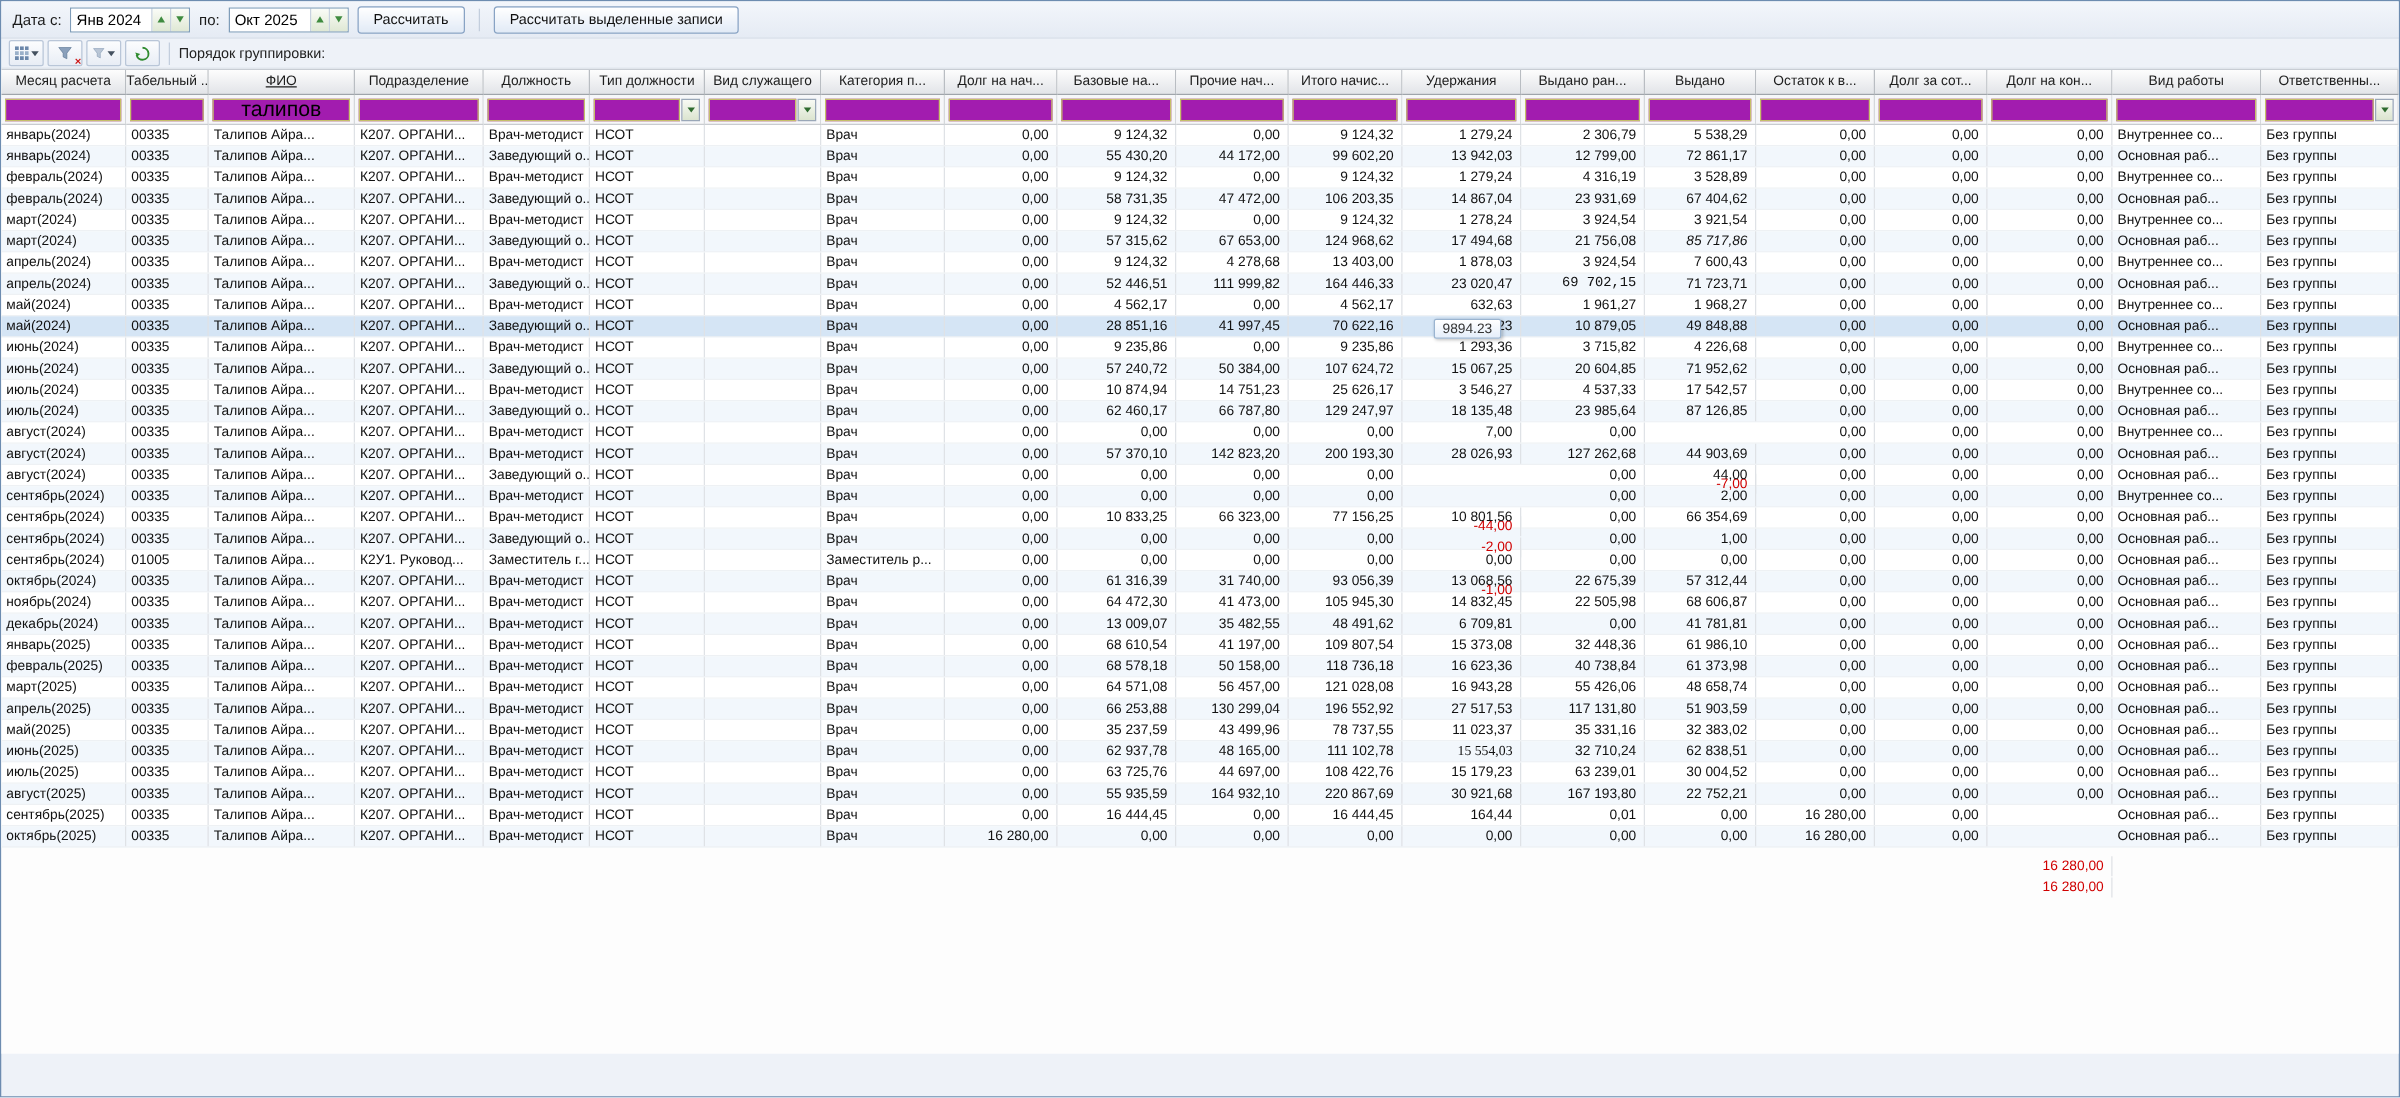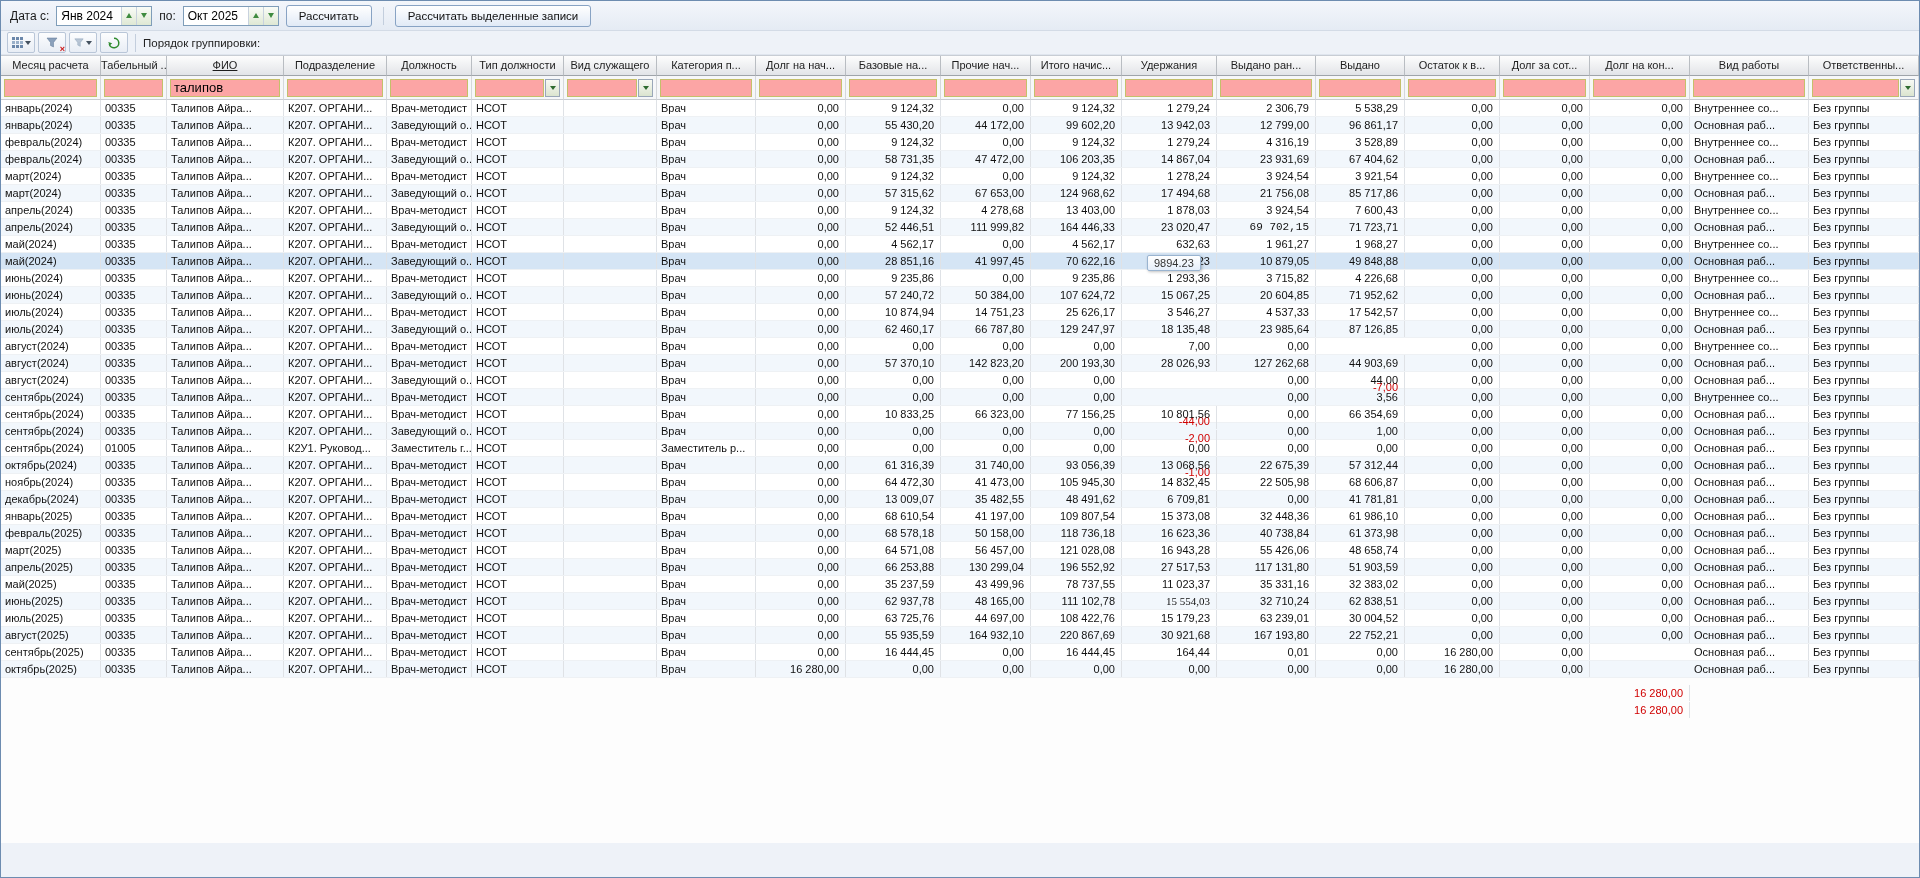--- a/index.html
+++ b/index.html
@@ -27,21 +27,21 @@
   .caret{width:0;height:0;border-left:3px solid transparent;border-right:3px solid transparent;border-top:4px solid #44515f;}
   .redx{position:absolute;right:0px;bottom:-2px;color:#cc1111;font-weight:bold;font-size:9px;line-height:9px;}
   
   .statusrow{height:18px;background:#f1f4f9;border-bottom:1px solid #d8dee8;display:flex;align-items:center;justify-content:flex-end;padding:0 10px;font-size:11px;color:#333;}
   
   .grid{position:relative;background:#fdfdfd;height:787px;overflow:hidden;border-top:1px solid #c8cdd4;}
   .ghead{display:flex;height:20px;}
   .hc{box-sizing:border-box;height:20px;line-height:19px;border-right:1px solid #b9bdc2;border-bottom:1px solid #9fa4aa;background:linear-gradient(#fdfdfd,#e2e4e8);text-align:center;font-size:11px;color:#1d1d1d;overflow:hidden;white-space:nowrap;cursor:pointer;flex:0 0 auto;}
   .gfilter{display:flex;height:24px;}
   .fc{box-sizing:border-box;height:24px;border-right:1px solid #d5d8db;border-bottom:1px solid #c9ccd0;background:#f6f7f9;display:flex;align-items:center;padding:0 3px;flex:0 0 auto;}
-  .fi{flex:1;min-width:0;height:16px;border:1px solid #c5bf6a;background:#fca5a5;font-size:13px;padding:0 3px;outline:none;}
+  .fi{flex:1;min-width:0;height:16px;border:1px solid #c5bf6a;background:#a21caf;font-size:17px;padding:0 3px;outline:none;text-align:center;}
   .fdrop{flex:0 0 auto;width:15px;height:18px;margin-left:1px;border:1px solid #9aa7b8;box-sizing:border-box;background:linear-gradient(#f8faf4,#dbe4cf);display:inline-flex;align-items:center;justify-content:center;cursor:pointer;}
   .fdrop::after{content:"";width:0;height:0;border-left:3px solid transparent;border-right:3px solid transparent;border-top:4px solid #2f6b2f;}
   .gbody{}
   .gr{display:flex;height:17px;box-sizing:border-box;border-bottom:1px solid #eef1f4;background:#fff;cursor:default;}
   .gr.alt{background:#f2f7fc;}
   .gr.sel{background:#d5e5f5;}
   .gc{box-sizing:border-box;height:16px;line-height:16px;border-right:1px solid #dfe2e6;font-size:11px;color:#111;overflow:hidden;white-space:nowrap;padding:0 4px;flex:0 0 auto;}
   .gc.l{text-align:left;}
   .gc.r{text-align:right;padding-right:6px;}
   .gc.neg{color:#d00000;margin-top:41px;}
@@ -238,21 +238,21 @@
           <div class="gc l" style="width: 85px;">Заведующий о...</div>
           <div class="gc l" style="width: 92px;">НСОТ</div>
           <div class="gc l" style="width: 93px;"></div>
           <div class="gc l" style="width: 99px;">Врач</div>
           <div class="gc r" style="width: 90px;">0,00</div>
           <div class="gc r" style="width: 95px;">55 430,20</div>
           <div class="gc r" style="width: 90px;">44 172,00</div>
           <div class="gc r" style="width: 91px;">99 602,20</div>
           <div class="gc r" style="width: 95px;">13 942,03</div>
           <div class="gc r" style="width: 99px;">12 799,00</div>
-          <div class="gc r" style="width: 89px;">96 861,17</div>
+          <div class="gc r" style="width: 89px;">72 861,17</div>
           <div class="gc r" style="width: 95px;">0,00</div>
           <div class="gc r" style="width: 90px;">0,00</div>
           <div class="gc r" style="width: 100px;">0,00</div>
           <div class="gc l" style="width: 119px;">Основная раб...</div>
           <div class="gc l" style="width: 110px;">Без группы</div>
         </div>
         <div class="gr">
           <div class="gc l" style="width: 100px;">февраль(2024)</div>
           <div class="gc l" style="width: 66px;">00335</div>
           <div class="gc l" style="width: 117px;">Талипов Айра...</div>
@@ -326,21 +326,21 @@
           <div class="gc l" style="width: 85px;">Заведующий о...</div>
           <div class="gc l" style="width: 92px;">НСОТ</div>
           <div class="gc l" style="width: 93px;"></div>
           <div class="gc l" style="width: 99px;">Врач</div>
           <div class="gc r" style="width: 90px;">0,00</div>
           <div class="gc r" style="width: 95px;">57 315,62</div>
           <div class="gc r" style="width: 90px;">67 653,00</div>
           <div class="gc r" style="width: 91px;">124 968,62</div>
           <div class="gc r" style="width: 95px;">17 494,68</div>
           <div class="gc r" style="width: 99px;">21 756,08</div>
-          <div class="gc r" style="width: 89px;">85 717,86</div>
+          <div class="gc r" style="width: 89px; font-style: italic;">85 717,86</div>
           <div class="gc r" style="width: 95px;">0,00</div>
           <div class="gc r" style="width: 90px;">0,00</div>
           <div class="gc r" style="width: 100px;">0,00</div>
           <div class="gc l" style="width: 119px;">Основная раб...</div>
           <div class="gc l" style="width: 110px;">Без группы</div>
         </div>
         <div class="gr">
           <div class="gc l" style="width: 100px;">апрель(2024)</div>
           <div class="gc l" style="width: 66px;">00335</div>
           <div class="gc l" style="width: 117px;">Талипов Айра...</div>
@@ -590,21 +590,21 @@
           <div class="gc l" style="width: 85px;">Врач-методист</div>
           <div class="gc l" style="width: 92px;">НСОТ</div>
           <div class="gc l" style="width: 93px;"></div>
           <div class="gc l" style="width: 99px;">Врач</div>
           <div class="gc r" style="width: 90px;">0,00</div>
           <div class="gc r" style="width: 95px;">0,00</div>
           <div class="gc r" style="width: 90px;">0,00</div>
           <div class="gc r" style="width: 91px;">0,00</div>
           <div class="gc r neg" style="width: 95px;">-2,00</div>
           <div class="gc r" style="width: 99px;">0,00</div>
-          <div class="gc r" style="width: 89px;">3,56</div>
+          <div class="gc r" style="width: 89px;">2,00</div>
           <div class="gc r" style="width: 95px;">0,00</div>
           <div class="gc r" style="width: 90px;">0,00</div>
           <div class="gc r" style="width: 100px;">0,00</div>
           <div class="gc l" style="width: 119px;">Внутреннее со...</div>
           <div class="gc l" style="width: 110px;">Без группы</div>
         </div>
         <div class="gr">
           <div class="gc l" style="width: 100px;">сентябрь(2024)</div>
           <div class="gc l" style="width: 66px;">00335</div>
           <div class="gc l" style="width: 117px;">Талипов Айра...</div>

